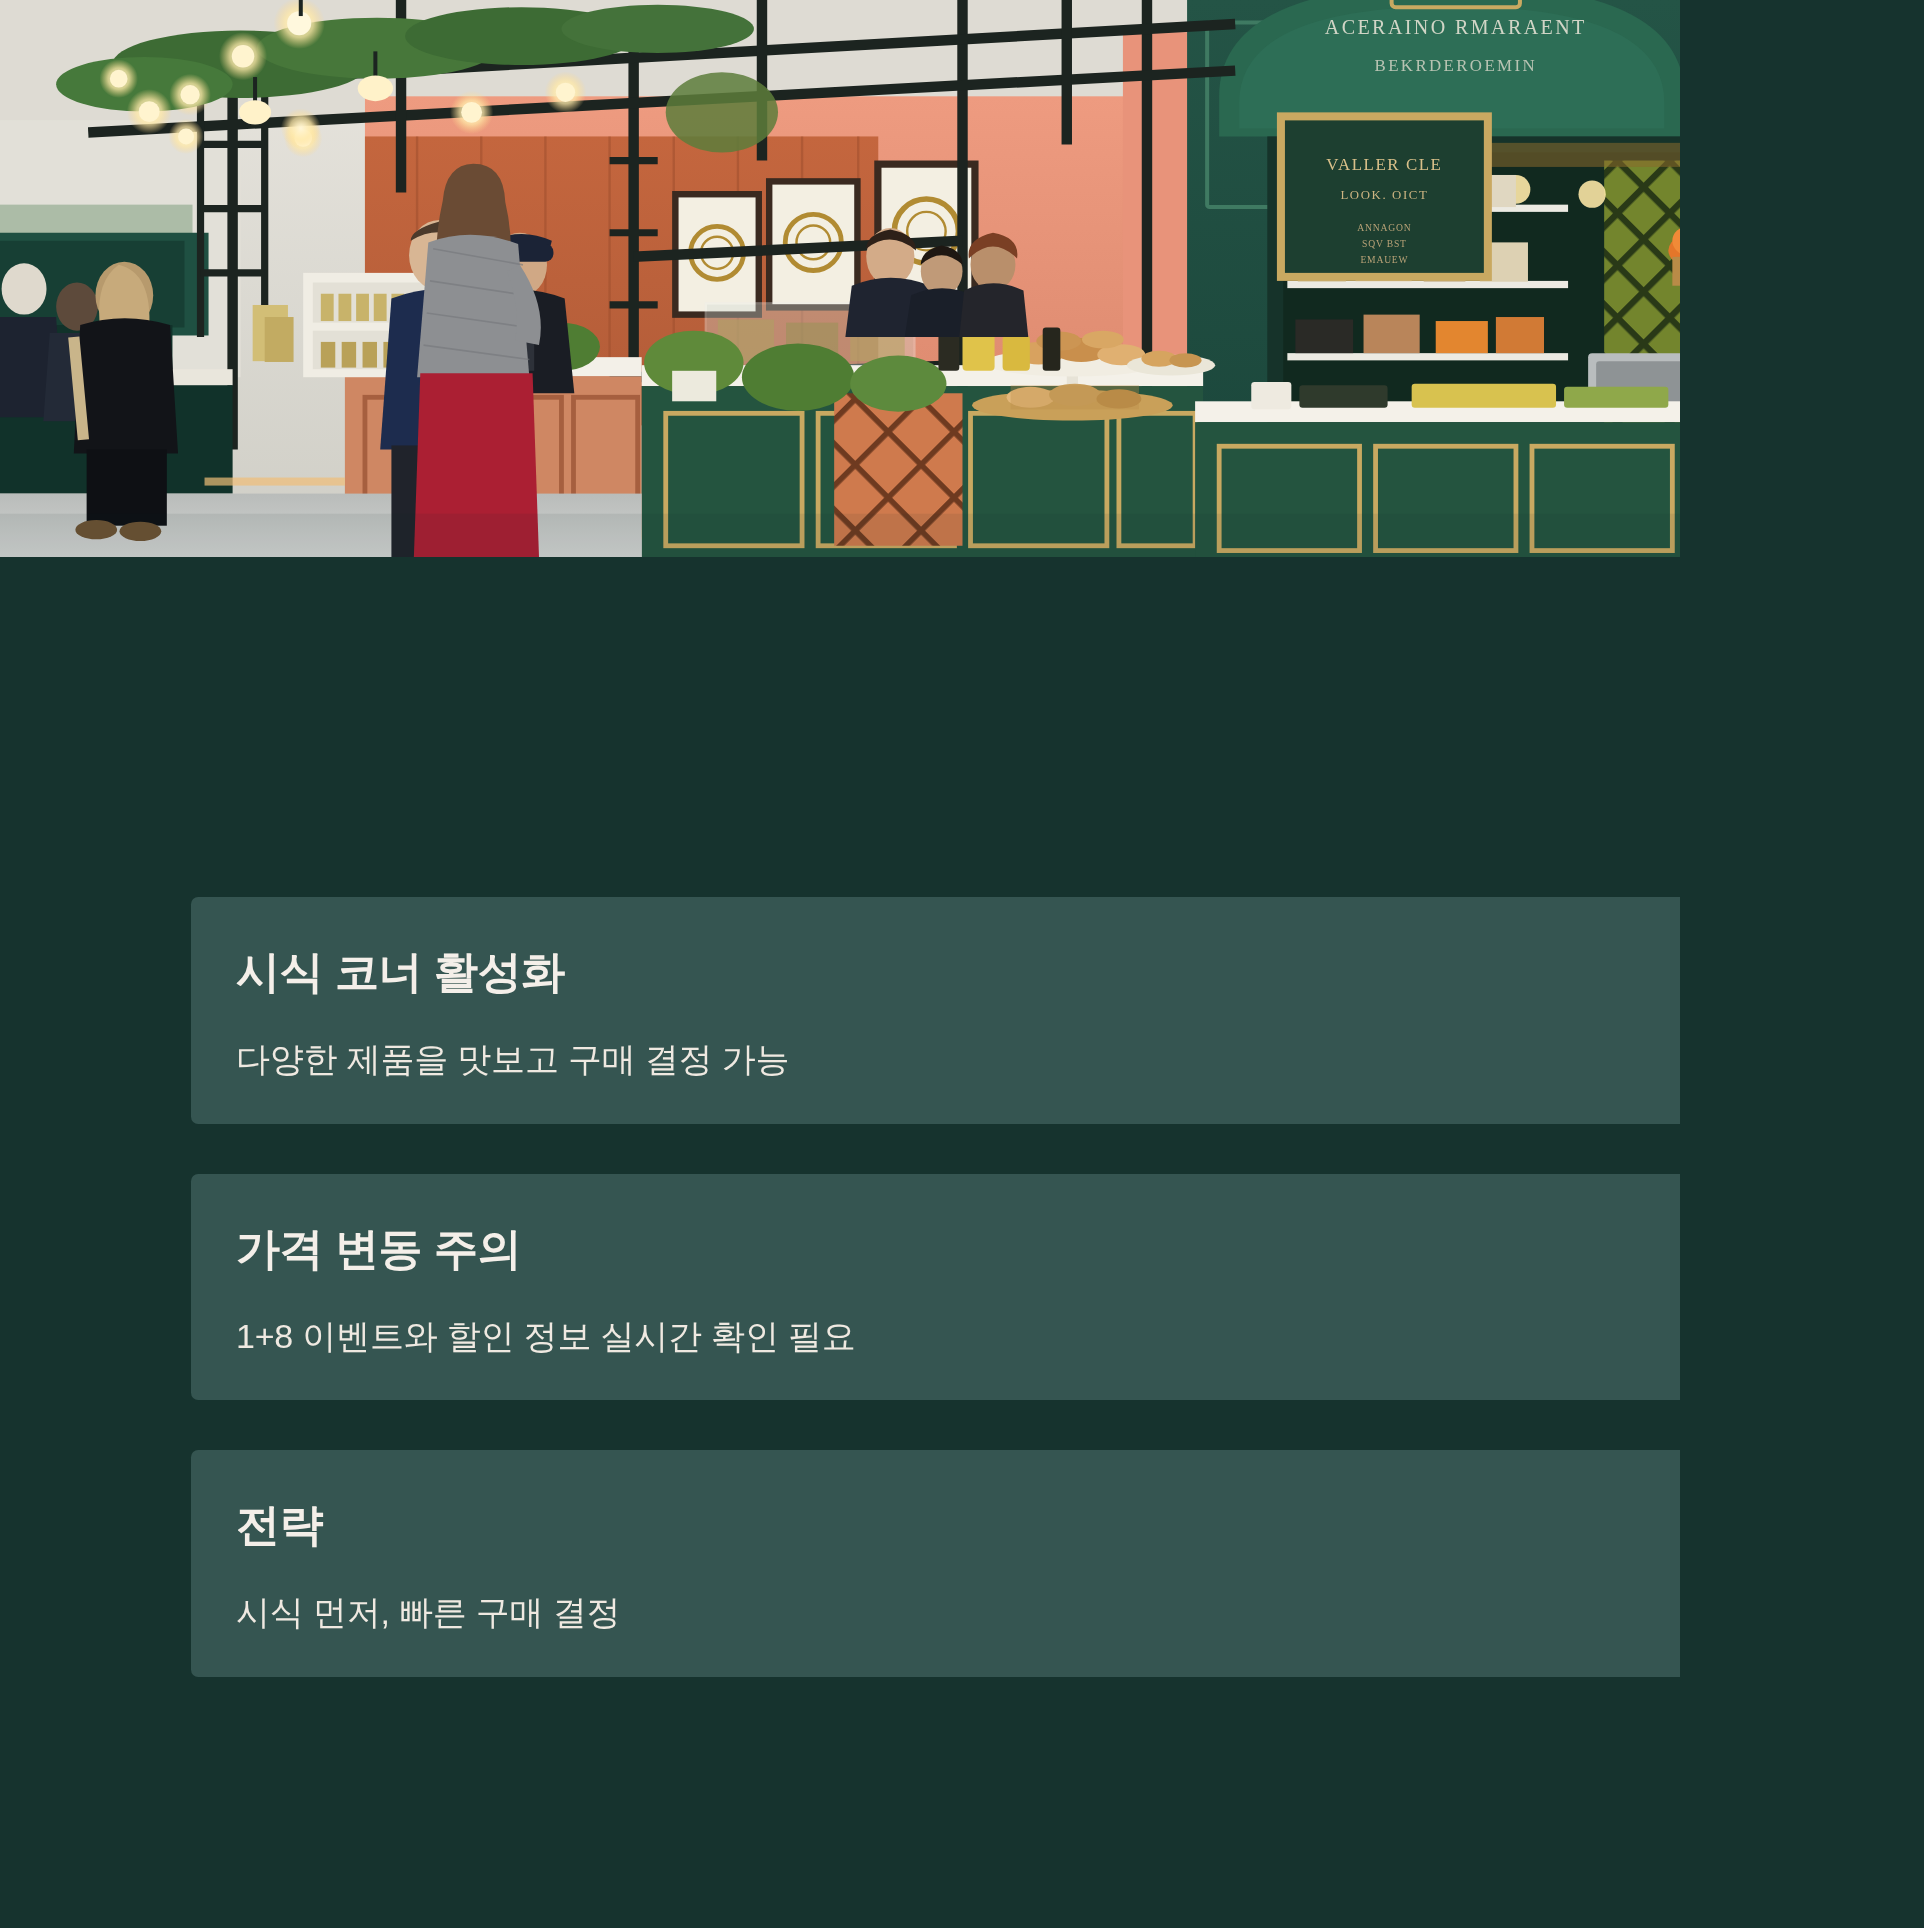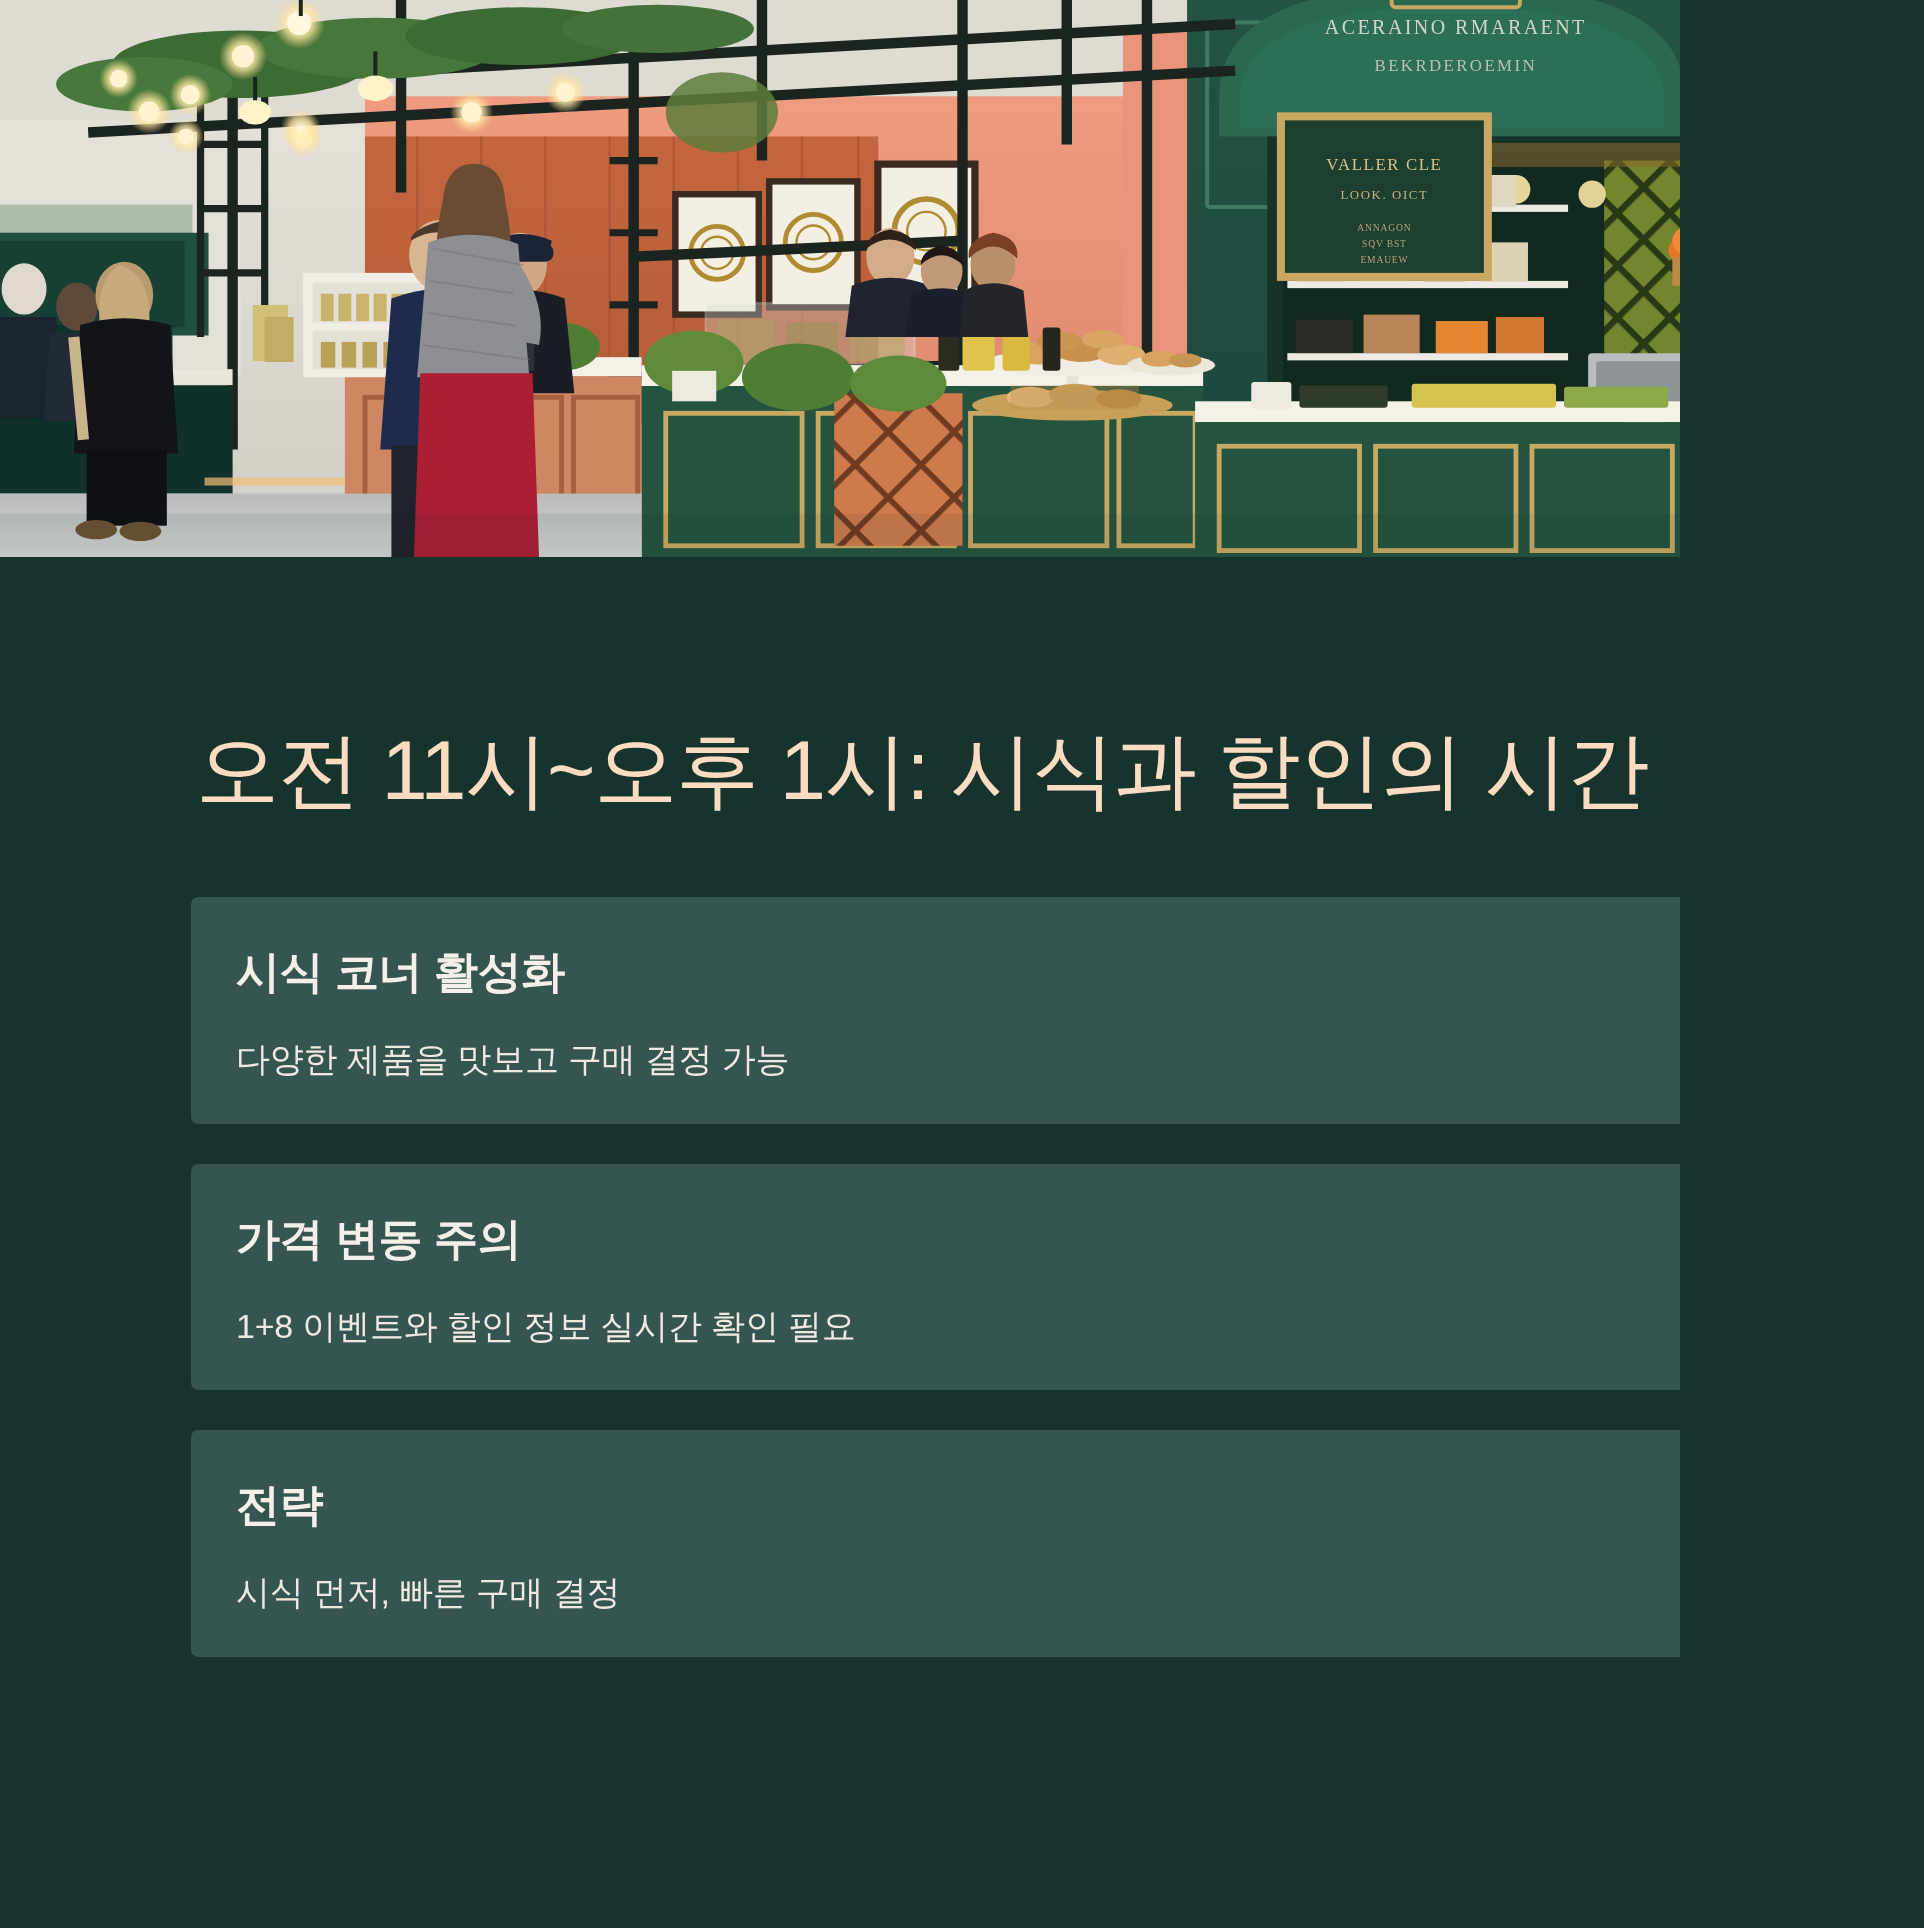--- a/index.html
+++ b/index.html
@@ -61,21 +61,21 @@
     top: 897px;
     width: 1543px;
   }
 
   .card {
     position: relative;
     width: 1543px;
     background: #355551;
     border-radius: 7.2px;
     padding: 47px 45px 42px 45px;
-    margin-bottom: 40px;
+    margin-bottom: 50px;
   }
 
   .card:last-child { margin-bottom: 6px; }
 
   .card-heading {
     font-size: 44px;
     line-height: 1.28;
     font-weight: 700;
     color: #f4efe9;
     letter-spacing: -0.4px;
@@ -500,21 +500,20 @@
         <ellipse cx="2138" cy="488" rx="22" ry="15" fill="#d6ae8a"></ellipse>
       </g>
 
       <rect x="0" y="0" width="2400" height="694" fill="none"></rect>
       <rect x="0" y="640" width="2400" height="54" fill="#0e2b24" opacity="0.08"></rect>
     </svg>
   </div>
 
   <div class="content"></div>
 
-  <h1 class="slide-title">오전 11시~오후 1시: 시식과 할인의 시간</h1>
 
   <div class="card-stack">
 
     <div class="card">
       <div class="card-heading">시식 코너 활성화</div>
       <div class="card-body">다양한 제품을 맛보고 구매 결정 가능</div>
     </div>
 
     <div class="card">
       <div class="card-heading">가격 변동 주의</div>

